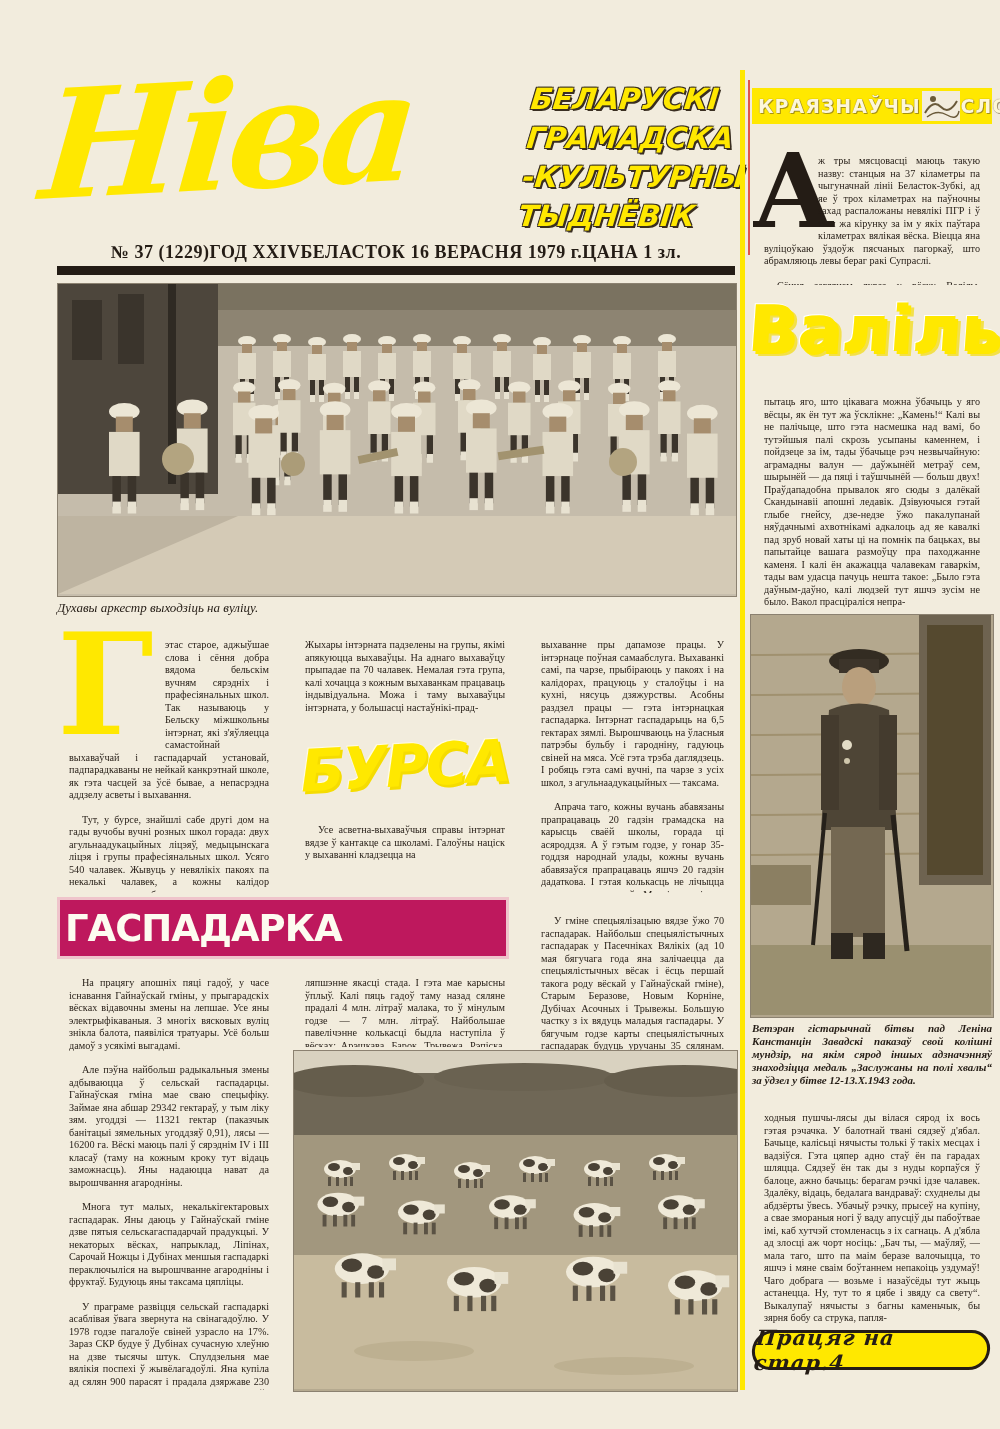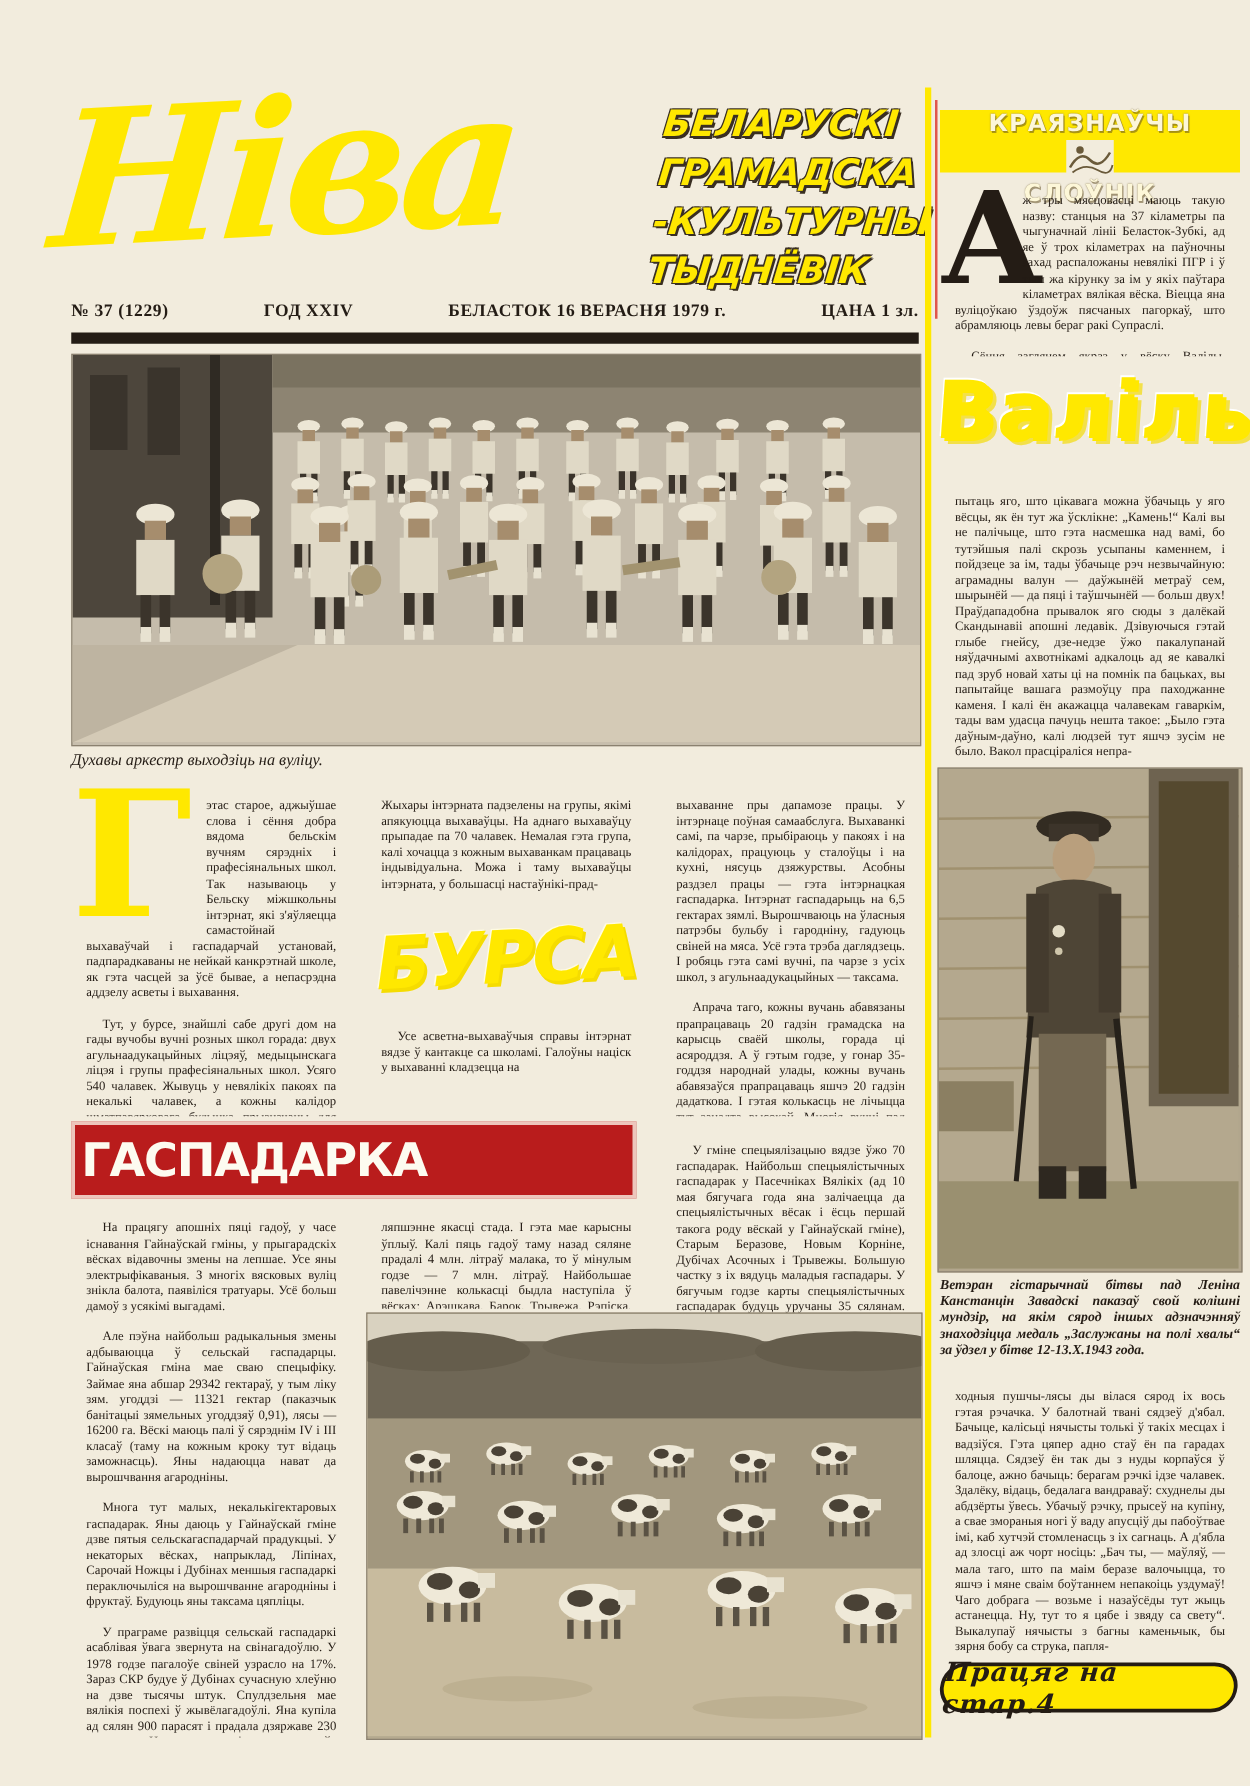--- a/index.html
+++ b/index.html
@@ -25,31 +25,31 @@
     left:524px;top:80px;width:216px;height:170px;
     font-family:"DejaVu Sans", sans-serif;
     font-weight:900;font-style:italic;
     font-size:29px;line-height:39px;letter-spacing:0px;
     color:#ffe800;
     text-shadow:1px 1px 0 #3a2f22,-1px -1px 0 #3a2f22,1px -1px 0 #3a2f22,-1px 1px 0 #3a2f22,2px 2px 0 #3a2f22;
     transform:skewX(-6deg);
   }
   .masthead{
     left:57px;top:242px;width:678px;height:22px;
-    display:flex;justify-content:space-between;align-items:baseline;
-    font-weight:bold;font-size:14px;letter-spacing:0.5px;
+    display:flex;justify-content:center;align-items:baseline;
+    font-weight:bold;font-size:18px;letter-spacing:0.5px;
   }
   .thickrule{left:57px;top:266px;width:678px;height:9px;background:#241c15;}
   
   .ycol-divider{left:740px;top:70px;width:5px;height:1320px;background:#ffe800;}
   .redmark{left:748px;top:80px;width:2px;height:175px;background:#e0564c;}
   .dict-banner{
-    left:752px;top:88px;width:240px;height:50px;background:#ffe800;
+    left:752px;top:88px;width:240px;height:36px;background:#ffe800;
     display:flex;align-items:center;justify-content:space-between;
-    padding:0 6px;box-sizing:border-box;flex-direction:column;
+    padding:0 6px;box-sizing:border-box;
   }
   .dict-banner .w{
     font-family:"DejaVu Sans", sans-serif;font-weight:900;font-size:19px;
     color:#fdf7d8;letter-spacing:1px;
     text-shadow:0 0 1px rgba(96,76,32,.85),1px 1px 0 rgba(96,76,32,.5);
   }
   .ornament{width:40px;height:34px;}
   .bodytext{
     font-size:10.2px;line-height:12.5px;text-align:justify;
   }
@@ -104,21 +104,21 @@
     height:86px;margin:4px 0 6px 0;
     font-family:"DejaVu Sans", sans-serif;font-weight:900;font-style:italic;
     font-size:58px;line-height:80px;text-align:center;letter-spacing:-2px;
     color:#ffe800;
     text-shadow:2px 3px 0 #f5dc00,-1px -1px 0 #fffbe2;
     transform:rotate(-3deg);
   }
   .contline{font-weight:bold;text-align:right;font-size:11.5px;margin-top:6px;font-family:Liberation Serif, serif;}
   
   .gmina-head{
-    left:57px;top:897px;width:452px;height:62px;background:#b91c1c;
+    left:57px;top:897px;width:452px;height:62px;background:#be185d;
     box-shadow:inset 0 0 0 3px rgba(255,253,240,.75);
     display:flex;align-items:center;justify-content:space-between;
     padding:0 8px;box-sizing:border-box;
   }
   .gmina-head .w1{
     font-family:"DejaVu Sans", sans-serif;font-weight:900;
     font-size:37px;letter-spacing:-1px;color:#fdfbf0;
   }
   .gmina-head .w2{
     font-family:"DejaVu Sans", sans-serif;font-weight:900;

